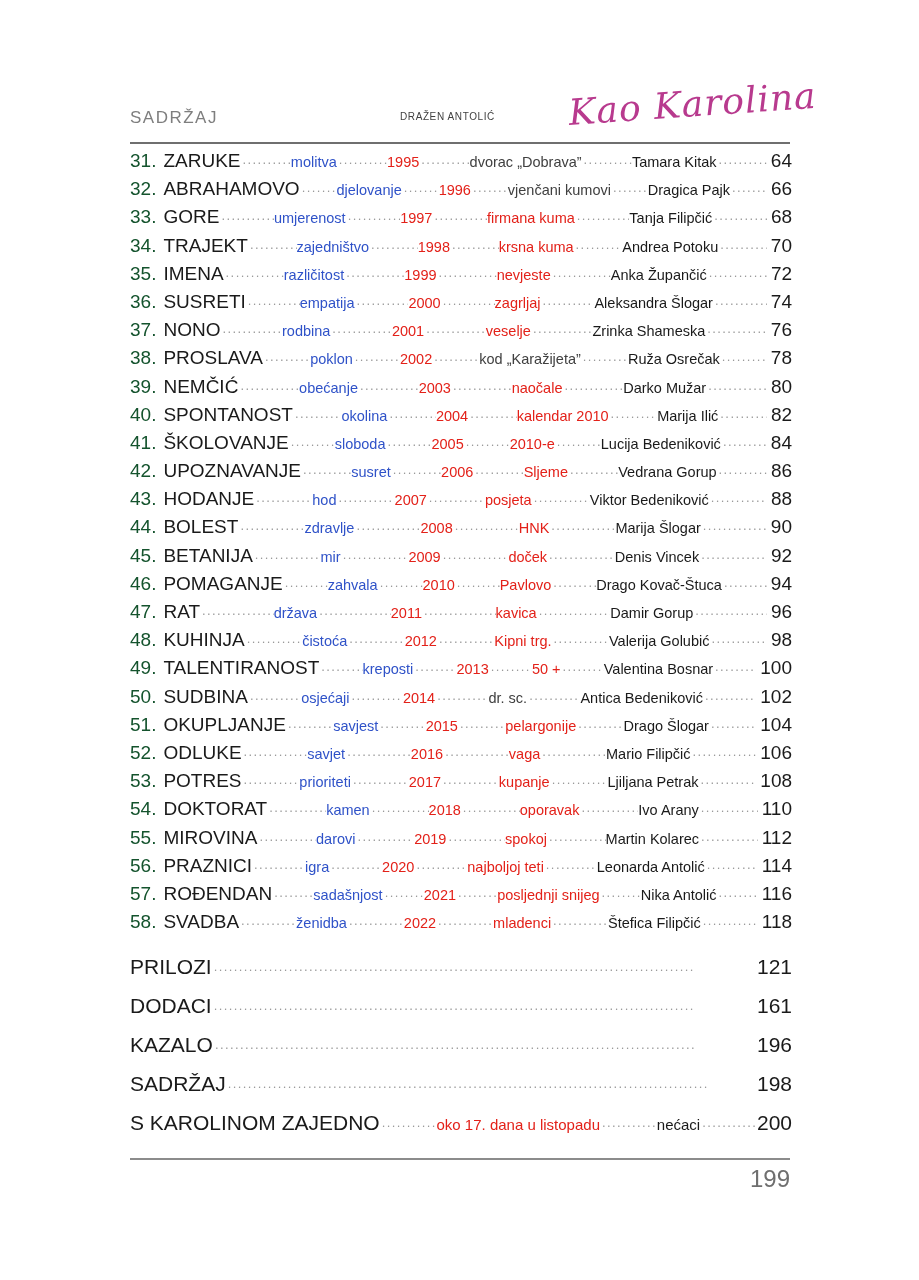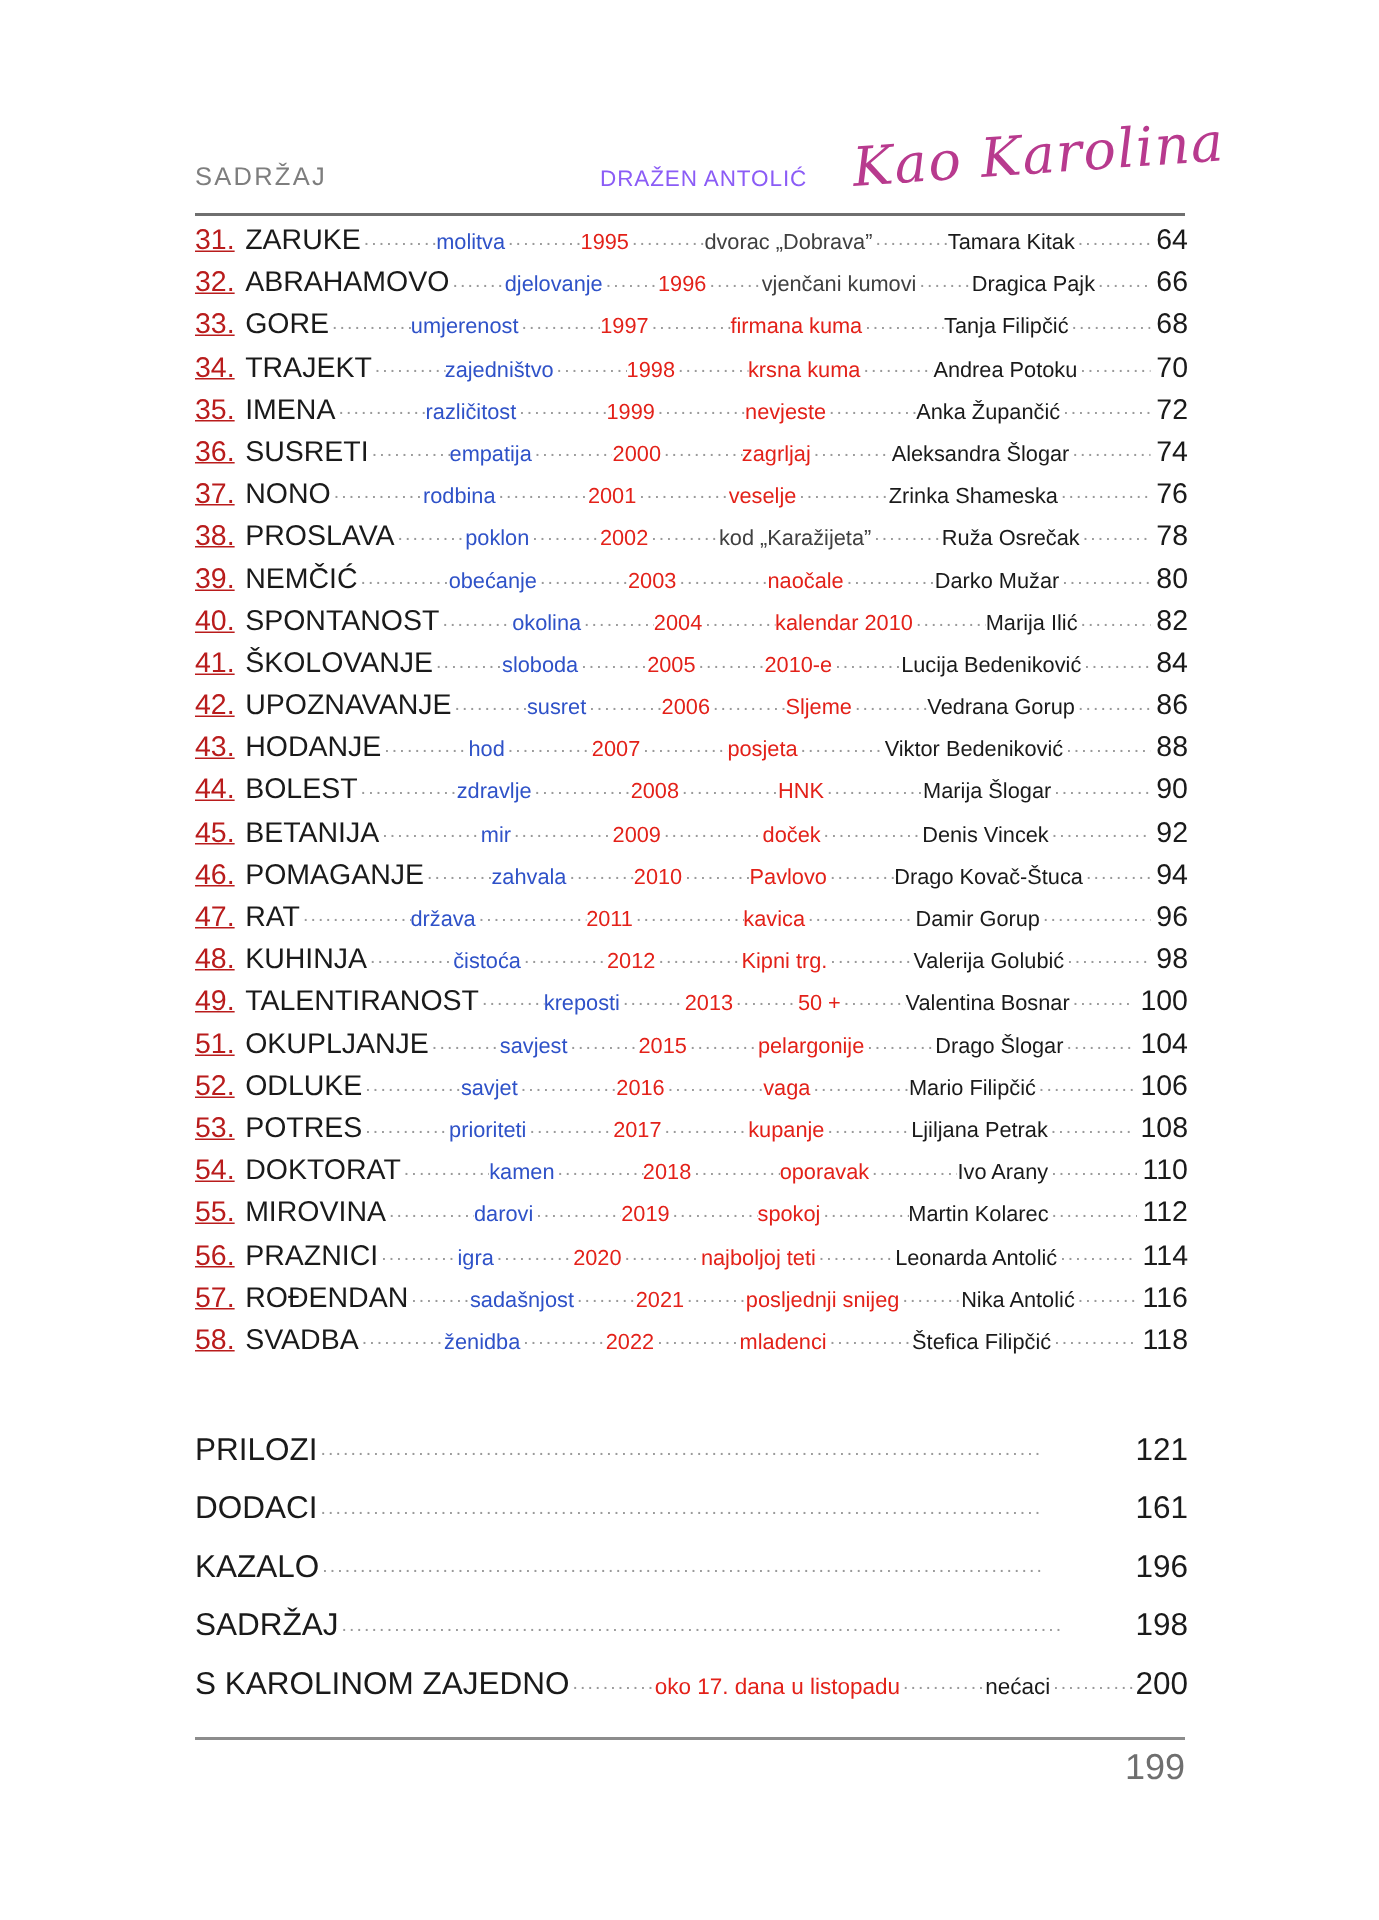--- a/index.html
+++ b/index.html
@@ -36,23 +36,23 @@
     top: 8px;
     font-size: 17px;
     letter-spacing: 1.5px;
     color: #7e7e7e;
     font-family: "Liberation Sans", sans-serif;
   }
   .header-center {
     position: absolute;
     left: 270px;
     top: 11px;
-    font-size: 15px;
+    font-size: 10px;
     letter-spacing: 0.6px;
-    color: #8b5cf6;
+    color: #404040;
   }
   .header-script {
     position: absolute;
     left: 440px;
     top: -8px;
     font-family: "DejaVu Serif", serif;
     font-style: italic;
     font-size: 36px;
     color: #b83a8e;
     letter-spacing: 1px;
@@ -79,22 +79,21 @@
   .row {
     display: flex;
     align-items: baseline;
     height: 28.2px;
     font-size: 19px;
     white-space: nowrap;
   }
   .c-num {
     width: 34px;
     text-align: right;
-    color: #b91c1c;
-    text-decoration: underline;
+    color: #14532d;
   }
   .c-title {
     padding-left: 7px;
     color: #1a1a1a;
   }
   .dots {
     flex: 1 1 auto;
     overflow: hidden;
     white-space: nowrap;
     color: #9a9a9a;
@@ -465,20 +464,34 @@
         <span class="dots small"></span>
         <span class="c-year col-year">2013</span>
         <span class="dots small"></span>
         <span class="c-place col-place red">50 +</span>
         <span class="dots small"></span>
         <span class="c-person col-person">Valentina Bosnar</span>
         <span class="dots small"></span>
         <span class="c-page">100</span>
       </div>
       <div class="row">
+        <span class="c-num">50.</span>
+        <span class="c-title">SUDBINA</span>
+        <span class="dots"></span>
+        <span class="c-word col-word">osjećaji</span>
+        <span class="dots small"></span>
+        <span class="c-year col-year">2014</span>
+        <span class="dots small"></span>
+        <span class="c-place col-place">dr. sc.</span>
+        <span class="dots small"></span>
+        <span class="c-person col-person">Antica Bedeniković</span>
+        <span class="dots small"></span>
+        <span class="c-page">102</span>
+      </div>
+      <div class="row">
         <span class="c-num">51.</span>
         <span class="c-title">OKUPLJANJE</span>
         <span class="dots"></span>
         <span class="c-word col-word">savjest</span>
         <span class="dots small"></span>
         <span class="c-year col-year">2015</span>
         <span class="dots small"></span>
         <span class="c-place col-place red">pelargonije</span>
         <span class="dots small"></span>
         <span class="c-person col-person">Drago Šlogar</span>

